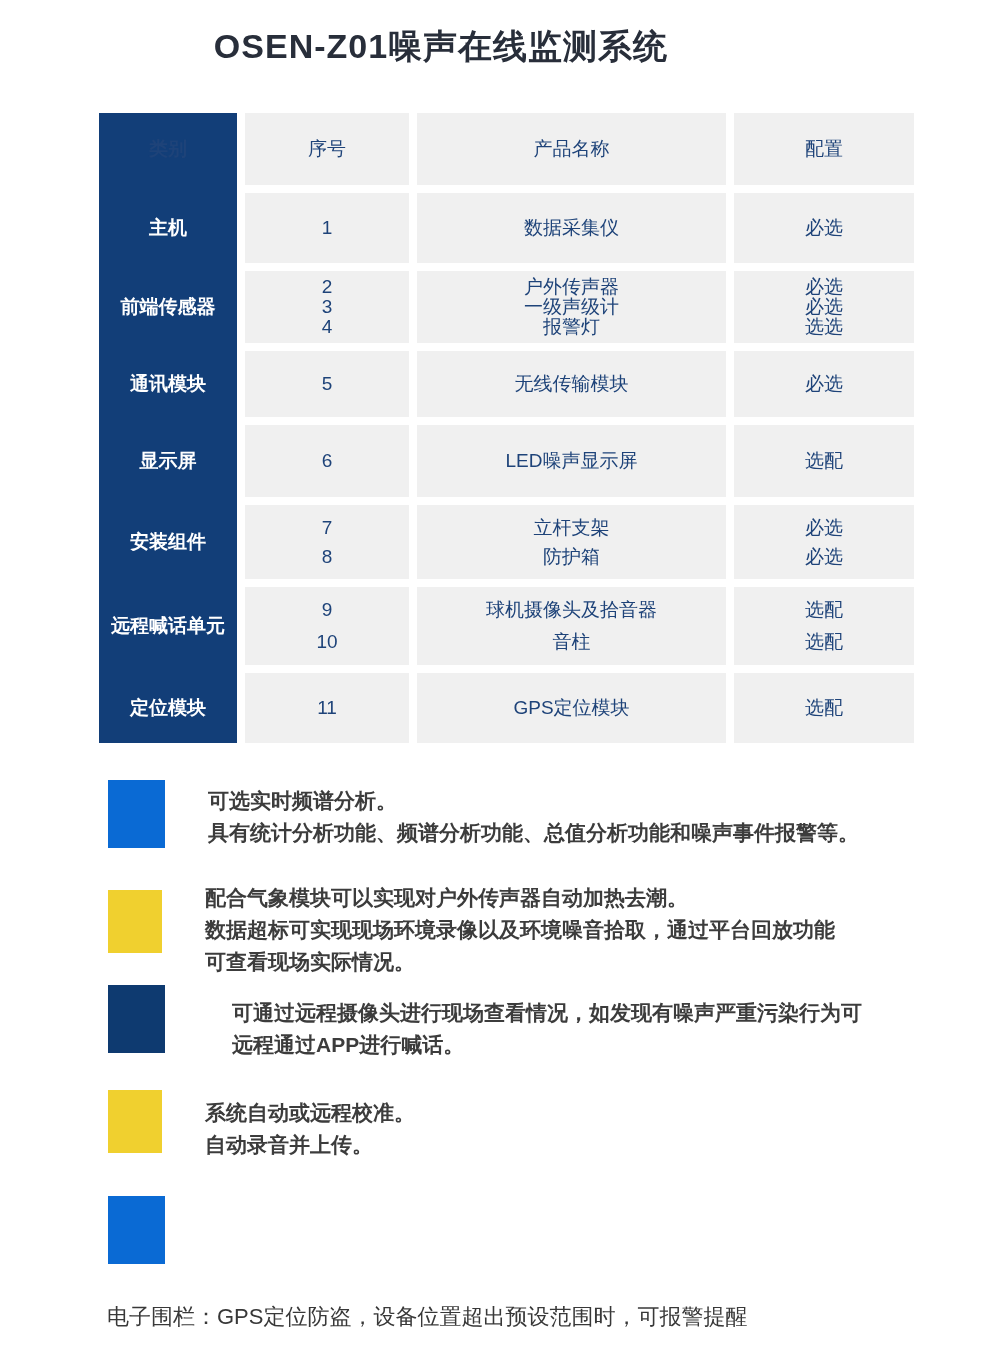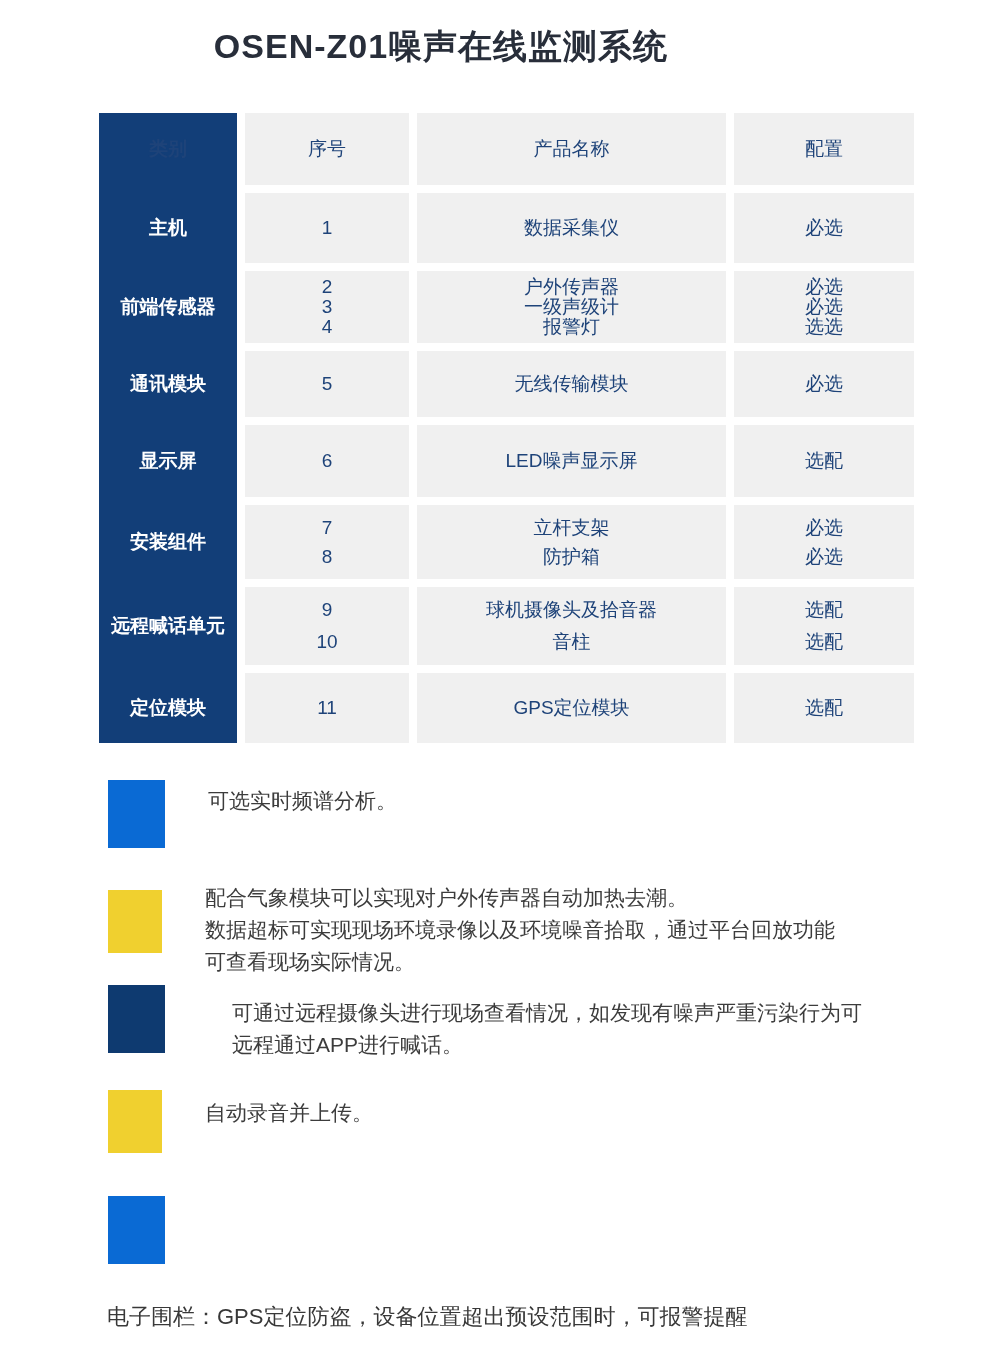--- a/index.html
+++ b/index.html
@@ -37,21 +37,21 @@
   .lh20 { line-height:20px; }
   .lh29 { line-height:29px; }
   .lh32 { line-height:32px; }
 
   
   .feature { position:absolute; left:108px; display:flex; align-items:flex-start; }
   .marker { flex:0 0 auto; margin-right:43px; }
   .marker.blue   { width:57px; height:68px; background:#0a6ad4; }
   .marker.navy   { width:57px; height:68px; background:#0e3a70; }
   .marker.yellow { width:54px; height:63px; background:#f0d02f; }
-  .ftext { font-size:21px; color:#3c3c3c; line-height:32px; white-space:nowrap; }
+  .ftext { font-size:21px; color:#3c3c3c; line-height:32px; white-space:nowrap;font-weight:bold; }
   .f0 { top:780px; } .f0 .ftext { margin-top:5px; }
   .f1 { top:890px; } .f1 .ftext { margin-top:-8px; }
   .f2 { top:985px; } .f2 .ftext { margin-top:12px;margin-left:24px; }
   .f3 { top:1090px; } .f3 .ftext { margin-top:7px; }
   .f4 { top:1196px; } .f4 .ftext { margin-top:9px; }
 
   .footer-note {
     position:absolute; left:107px; top:1302px;
     font-size:22px; color:#383838; white-space:nowrap;
   }
@@ -155,20 +155,21 @@
     </div>
   <div class="cell">
       <div>选配</div>
     </div>
 </div>
 
 <div class="feature f0">
   <div class="marker blue"></div>
   <div class="ftext">
     <div>可选实时频谱分析。</div>
+    <div>具有统计分析功能、频谱分析功能、总值分析功能和噪声事件报警等。</div>
   </div>
 </div>
 
 <div class="feature f1">
   <div class="marker yellow"></div>
   <div class="ftext">
     <div>配合气象模块可以实现对户外传声器自动加热去潮。</div>
     <div>数据超标可实现现场环境录像以及环境噪音拾取，通过平台回放功能</div>
     <div>可查看现场实际情况。</div>
   </div>
@@ -178,20 +179,21 @@
   <div class="marker navy"></div>
   <div class="ftext">
     <div>可通过远程摄像头进行现场查看情况，如发现有噪声严重污染行为可</div>
     <div>远程通过APP进行喊话。</div>
   </div>
 </div>
 
 <div class="feature f3">
   <div class="marker yellow"></div>
   <div class="ftext">
+    <div>系统自动或远程校准。</div>
     <div>自动录音并上传。</div>
   </div>
 </div>
 
 <div class="feature f4">
   <div class="marker blue"></div>
 </div>
 
 <div class="footer-note">电子围栏：GPS定位防盗，设备位置超出预设范围时，可报警提醒</div>
 

